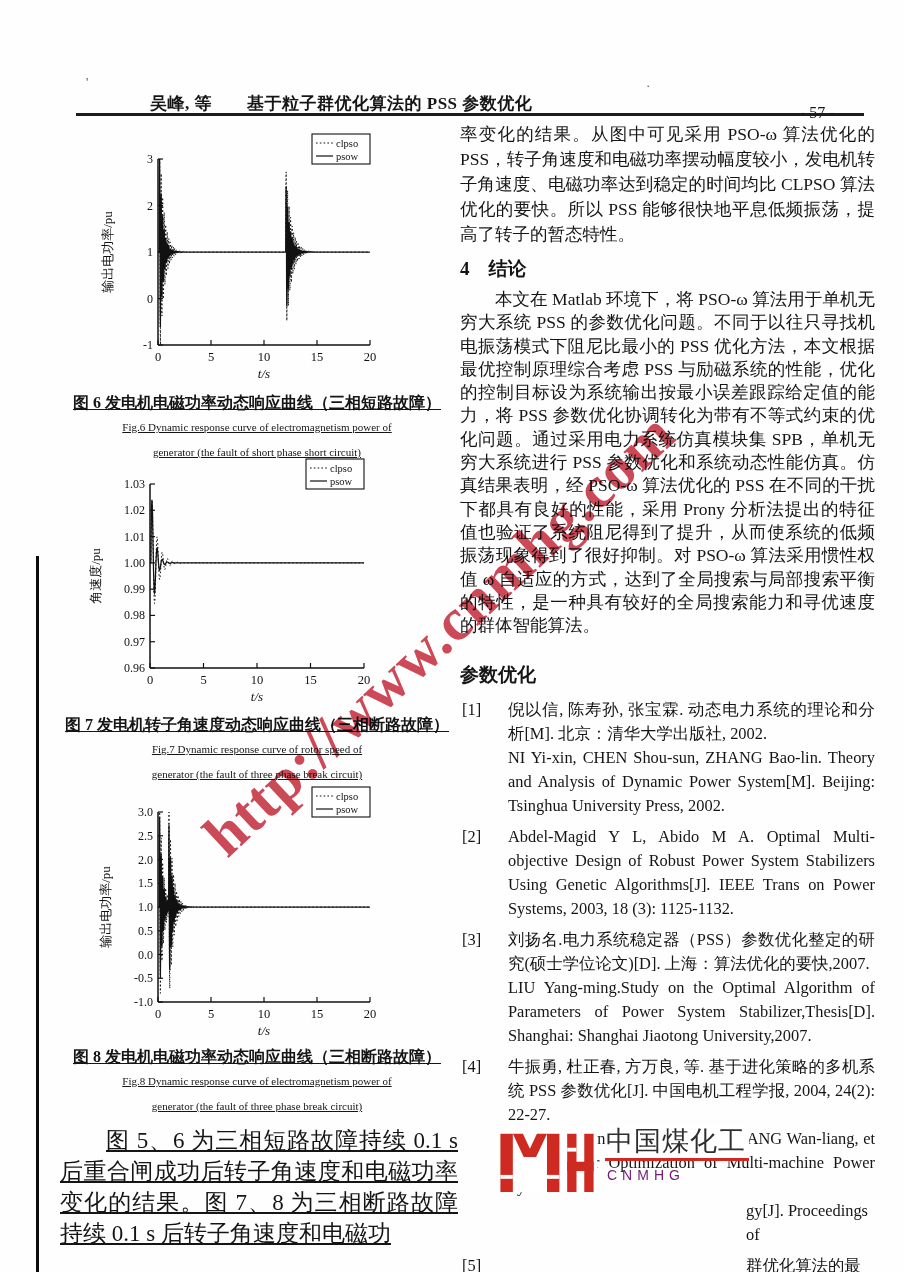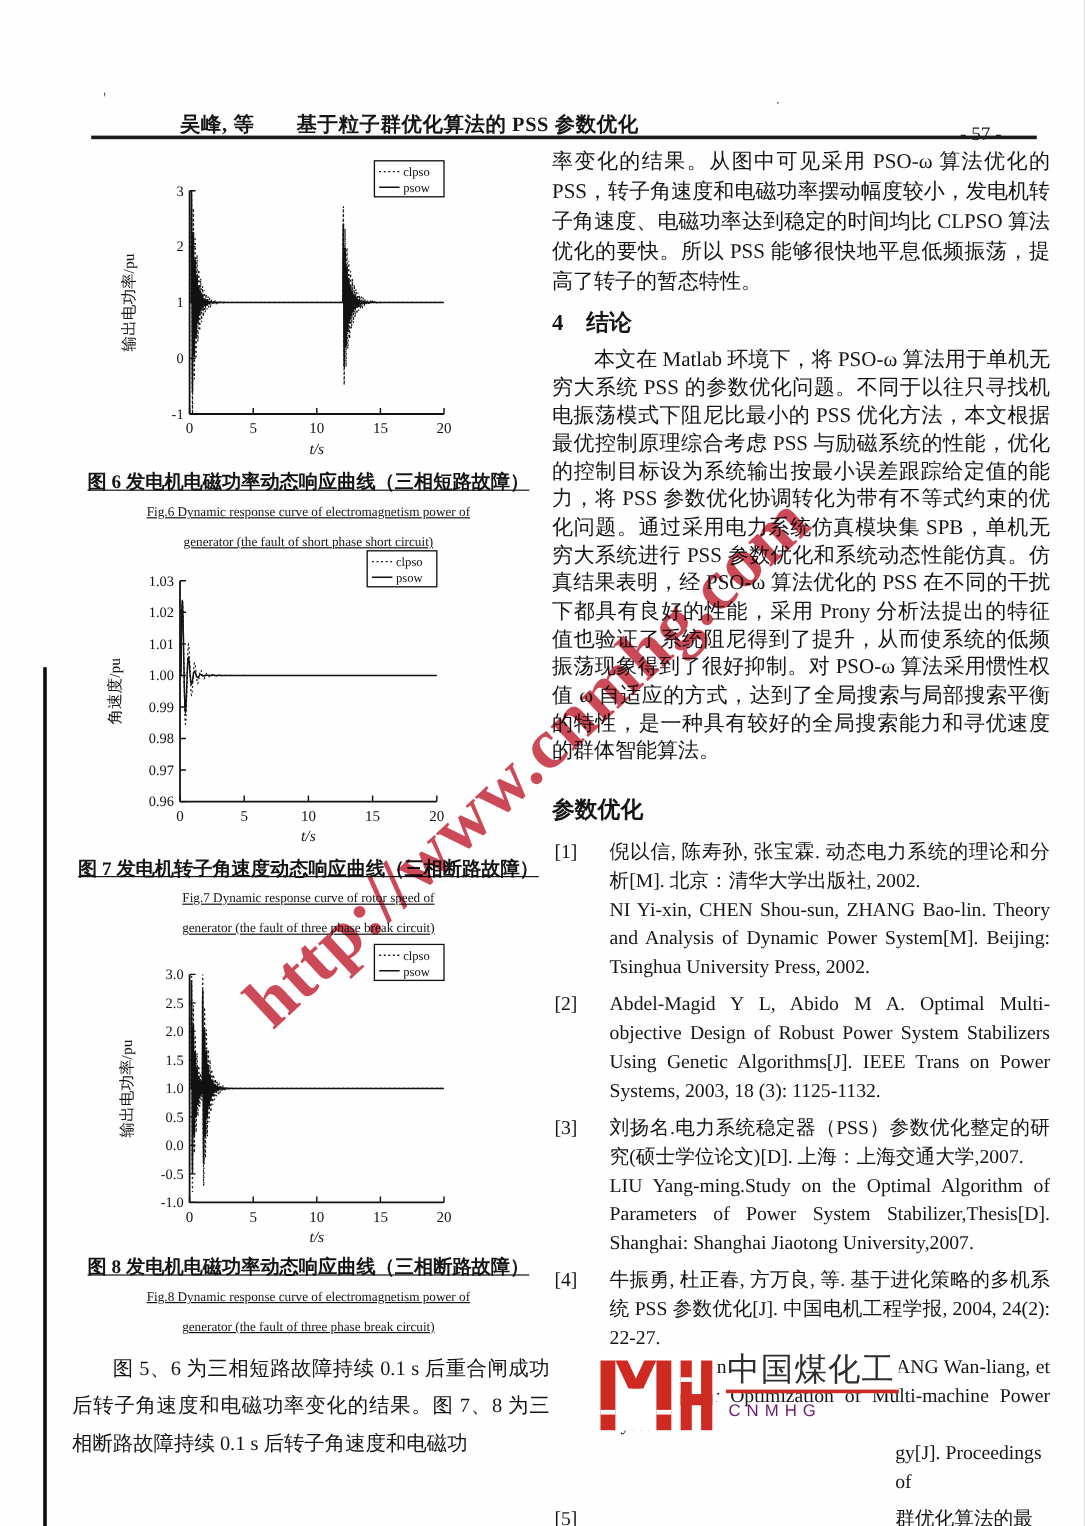--- a/index.html
+++ b/index.html
@@ -12,21 +12,21 @@
   .hdr-rule{top:113px;left:76px;width:788px;height:3px;background:#1c1c1c;}
   .speck{color:#555;font-size:13px;}
   .edge-line{left:36px;top:556px;width:3px;height:716px;background:#0c0c0c;}
   
   svg text{font-family:"Liberation Serif","DejaVu Serif",serif;fill:#111;}
   
   .caption{width:402px;text-align:center;line-height:25px;text-decoration:underline;}
   .caption .zh{font-weight:700;font-size:16px;}
   .caption .en{font-size:11px;}
   
-  .lpara{left:60px;width:398px;font-size:17px;line-height:31px;text-align:justify;text-indent:2em;}
+  .lpara{left:60px;width:398px;font-size:23px;line-height:31px;text-align:justify;text-indent:2em;text-decoration:underline;}
   
   .rcol{left:460px;width:415px;}
   .rpara{font-size:17.5px;line-height:25px;text-align:justify;}
   .rhead{font-size:19px;font-weight:700;}
   .concl{font-size:17.5px;line-height:23.3px;text-align:justify;text-indent:2em;}
   
   .refs{font-size:16.4px;line-height:24px;}
   .ref{position:relative;padding-left:48px;margin-bottom:7px;}
   .ref .marker{position:absolute;left:2px;top:0;}
   .ref p{margin:0;text-align:justify;}
@@ -206,21 +206,21 @@
       <span class="marker">[1]</span>
       <p>倪以信, 陈寿孙, 张宝霖. 动态电力系统的理论和分析[M]. 北京：清华大学出版社, 2002.</p>
       <p>NI Yi-xin, CHEN Shou-sun, ZHANG Bao-lin. Theory and Analysis of Dynamic Power System[M]. Beijing: Tsinghua University Press, 2002.</p>
     </div>
     <div class="ref">
       <span class="marker">[2]</span>
       <p>Abdel-Magid Y L, Abido M A. Optimal Multi-objective Design of Robust Power System Stabilizers Using Genetic Algorithms[J]. IEEE Trans on Power Systems, 2003, 18 (3): 1125-1132.</p>
     </div>
     <div class="ref">
       <span class="marker">[3]</span>
-      <p>刘扬名.电力系统稳定器（PSS）参数优化整定的研究(硕士学位论文)[D]. 上海：上海交通大学,2007.</p>
+      <p>刘扬名.电力系统稳定器（PSS）参数优化整定的研究(硕士学位论文)[D]. 上海：算法优化的要快,2007.</p>
       <p>LIU Yang-ming.Study on the Optimal Algorithm of Parameters of Power System Stabilizer,Thesis[D]. Shanghai: Shanghai Jiaotong University,2007.</p>
     </div>
     <div class="ref">
       <span class="marker">[4]</span>
       <p>牛振勇, 杜正春, 方万良, 等. 基于进化策略的多机系统 PSS 参数优化[J]. 中国电机工程学报, 2004, 24(2): 22-27.</p>
       <p>NIU Zhen-yong, DU Zheng-chun, FANG Wan-liang, et al. Parameter Optimization of Multi-machine Power System</p>
       <p class="frag">gy[J]. Proceedings of</p>
     </div>
     <div class="ref">
       <span class="marker">[5]</span>

